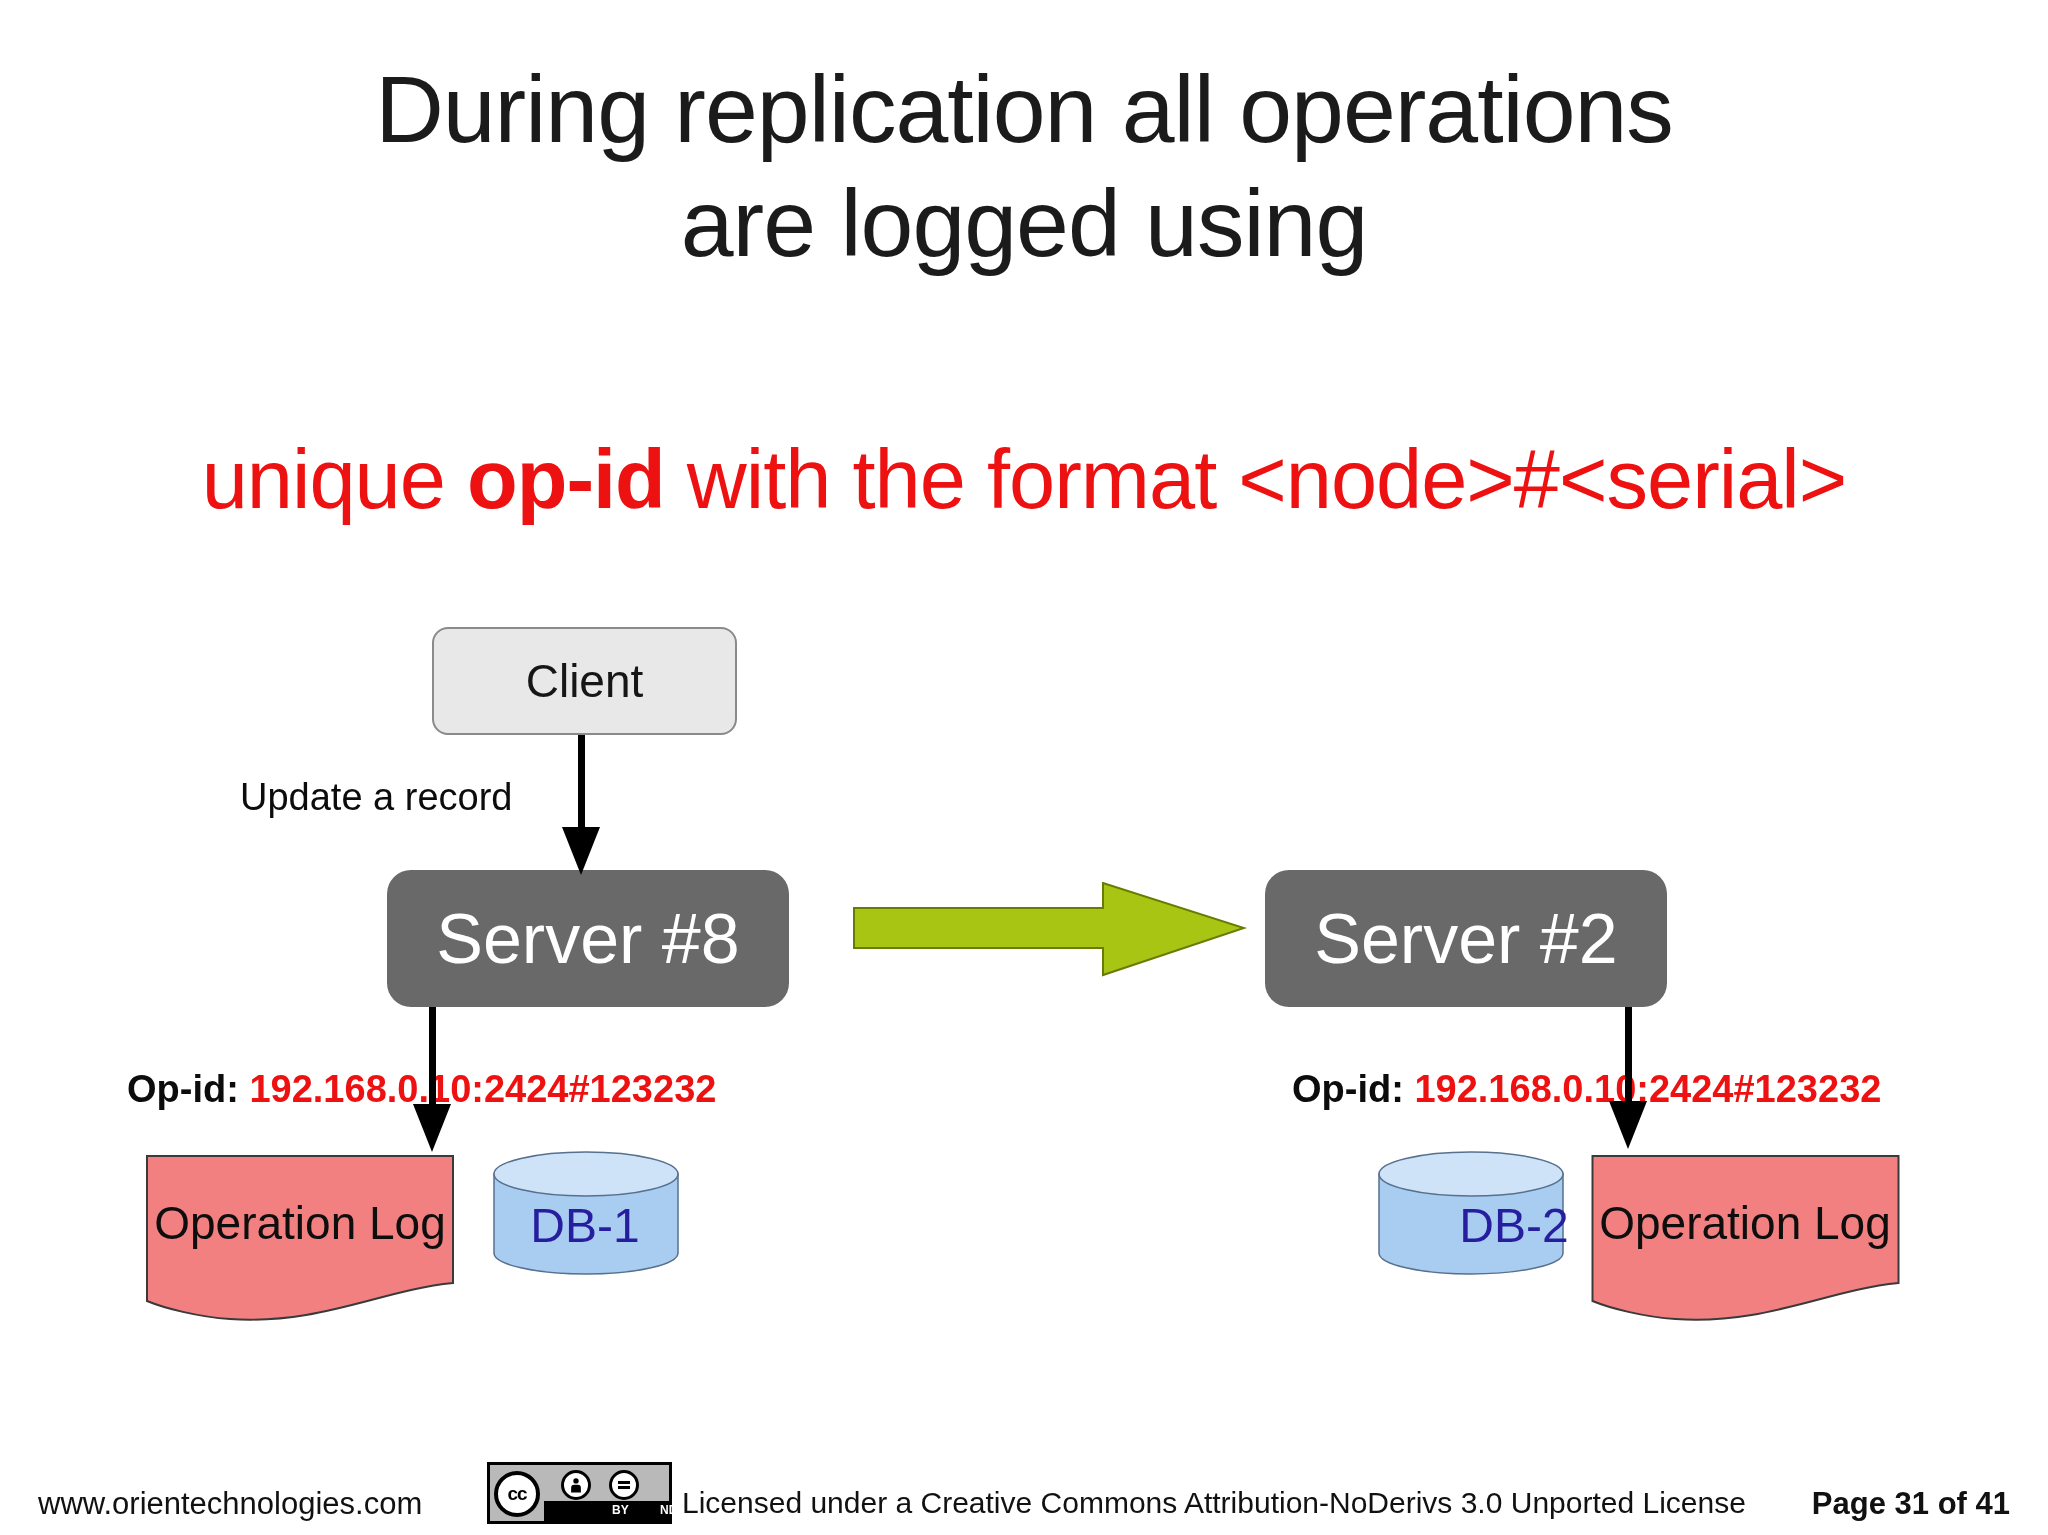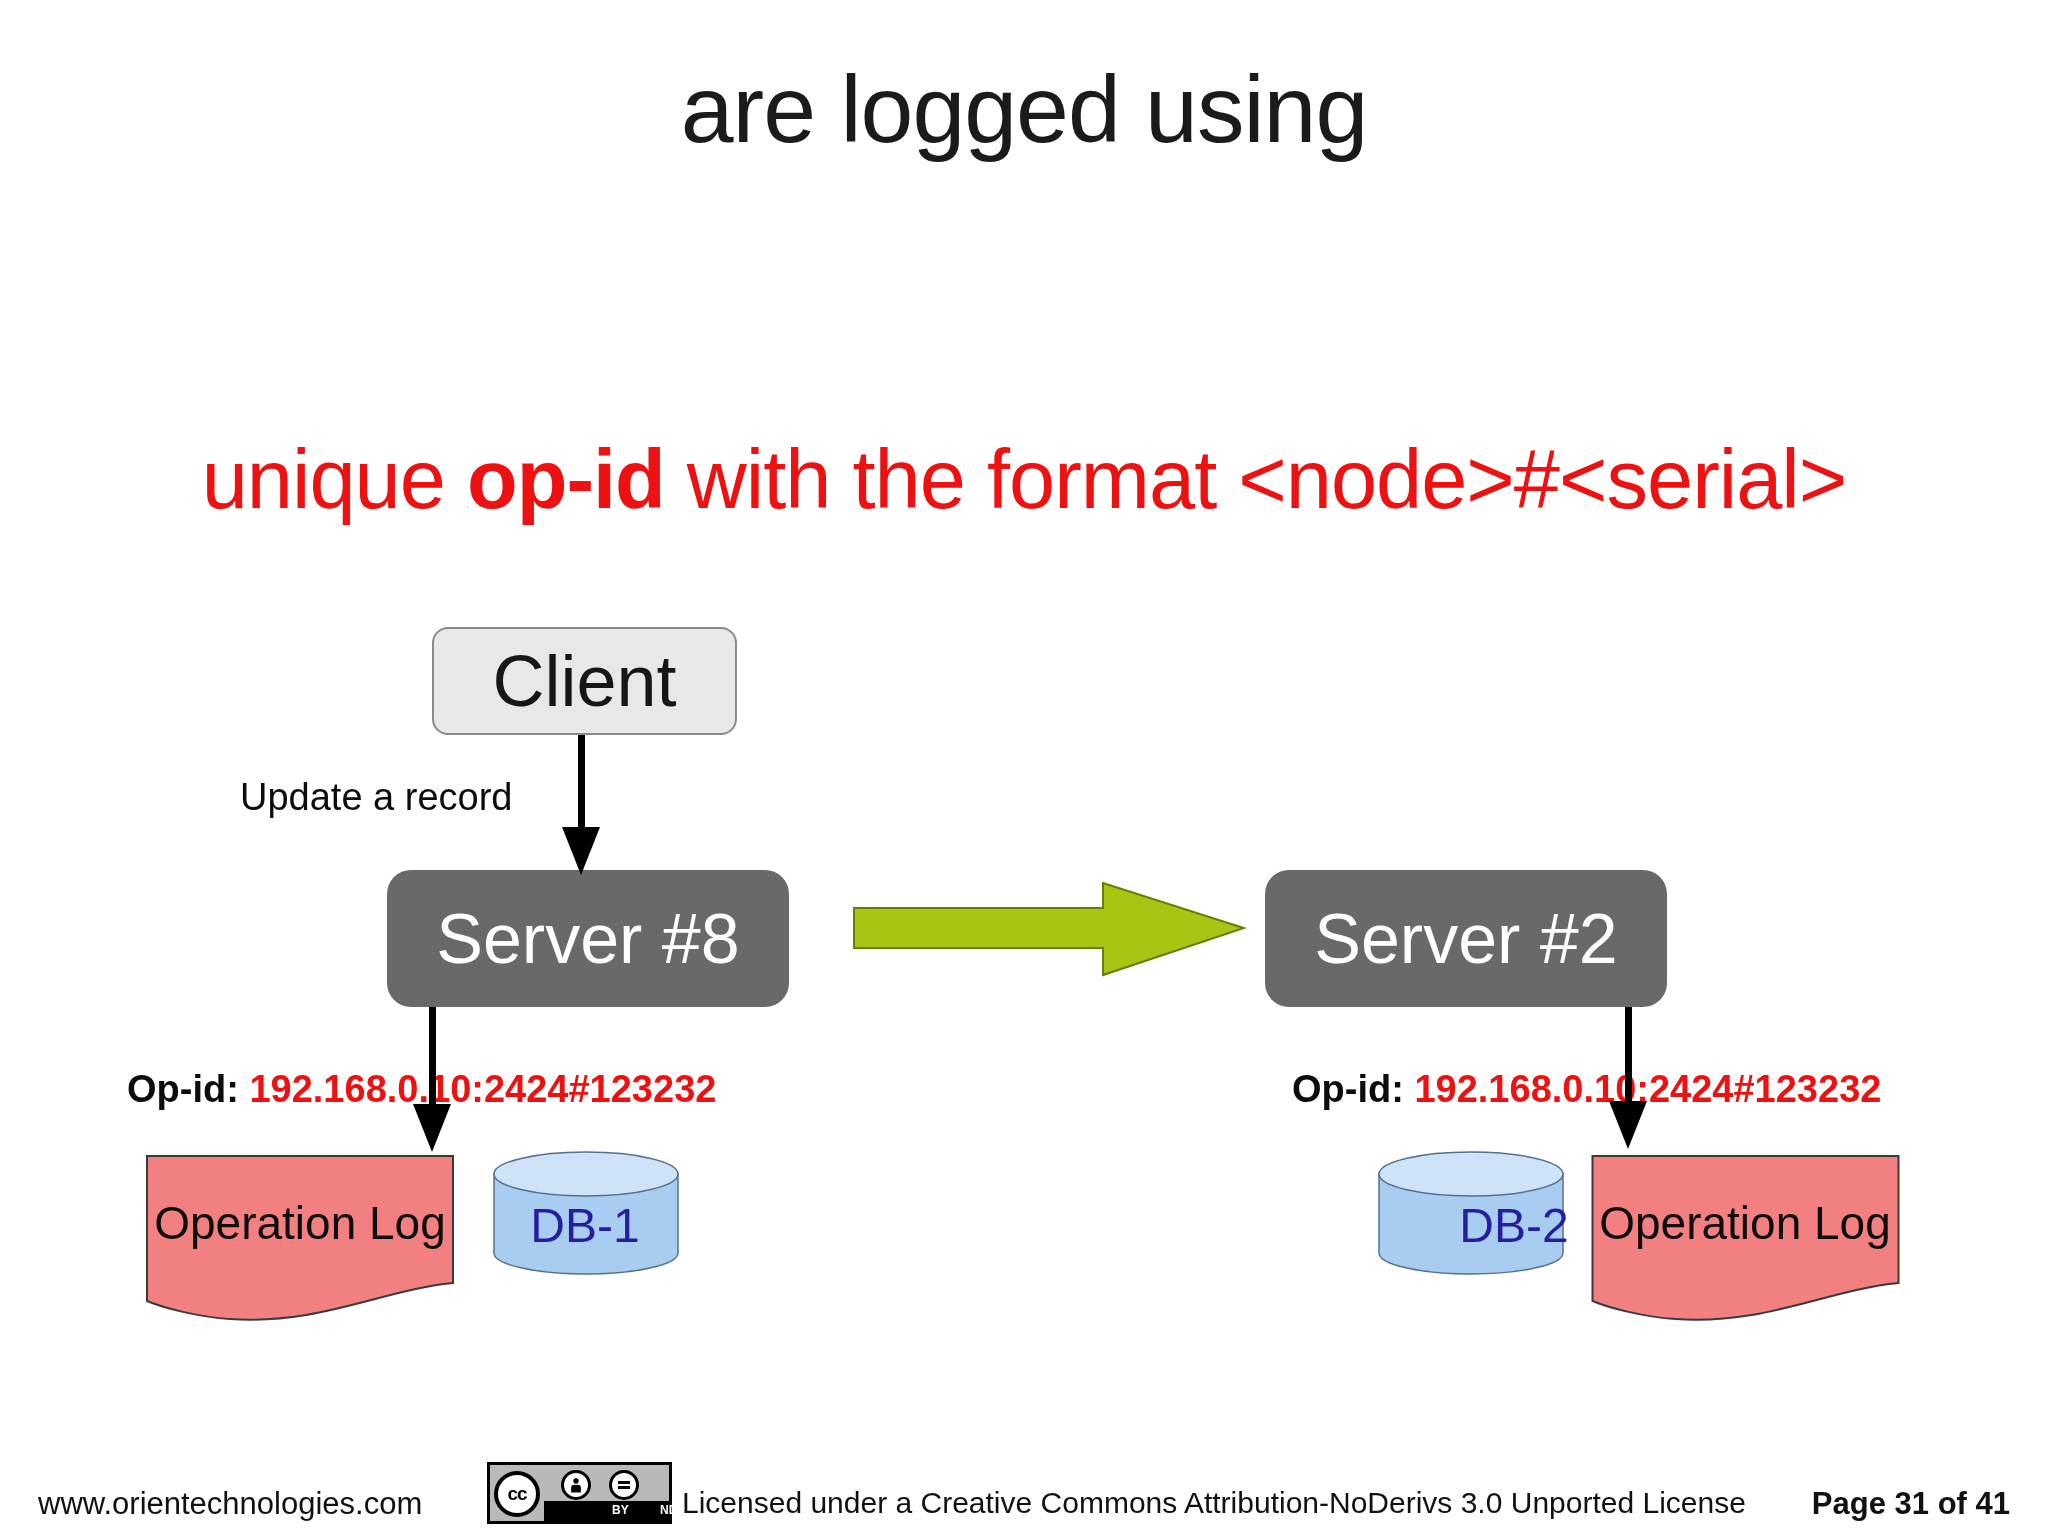--- a/index.html
+++ b/index.html
@@ -22,21 +22,21 @@
   .slide{position:relative;width:2048px;height:1535px;background:#fff;overflow:hidden;}
 
   .title{position:absolute;top:52px;left:0;width:100%;text-align:center;
          font-size:95px;line-height:1.2;color:var(--ink);letter-spacing:-1px;}
   .subtitle{position:absolute;top:432px;left:0;width:100%;text-align:center;
             font-size:83px;color:var(--red);white-space:nowrap;letter-spacing:-1px;}
   .subtitle b{font-weight:700;}
 
   .node-box{position:absolute;display:flex;align-items:center;justify-content:center;}
   .client-box{left:432px;top:627px;width:305px;height:108px;background:var(--client-gray);
-              border:2px solid #8a8a8a;border-radius:16px;font-size:72px;color:#161616;}
+              border:2px solid #8a8a8a;border-radius:16px;font-size:46px;color:#161616;}
   .server-box{width:402px;height:137px;background:var(--server-gray);border-radius:24px;
               color:#ffffff;font-size:70px;}
   .server-1{left:387px;top:870px;}
   .server-2{left:1265px;top:870px;}
 
   .update-label{position:absolute;left:240px;top:776px;font-size:38px;font-weight:400;color:#0c0c0c;}
 
   .opid{position:absolute;top:1068px;font-size:38px;font-weight:700;white-space:nowrap;z-index:3;}
   .opid .opid-label{color:#0c0c0c;}
   .opid .opid-value{color:var(--red);}
@@ -83,20 +83,21 @@
   .cc-by{left:71px;}
   .cc-nd{left:119px;}
   .cc-small svg{display:block;}
 </style>
 </head>
 <body>
 
 <div class="slide">
 
   <div class="title">
+    <div>During replication all operations</div>
     <div>are logged using</div>
   </div>
 
   <div class="subtitle"><span>unique </span><b>op-id</b><span> with the format &lt;node&gt;#&lt;serial&gt;</span></div>
 
   <div class="node-box client-box">
     <span>Client</span>
   </div>
 
   <div class="update-label">Update a record</div>

